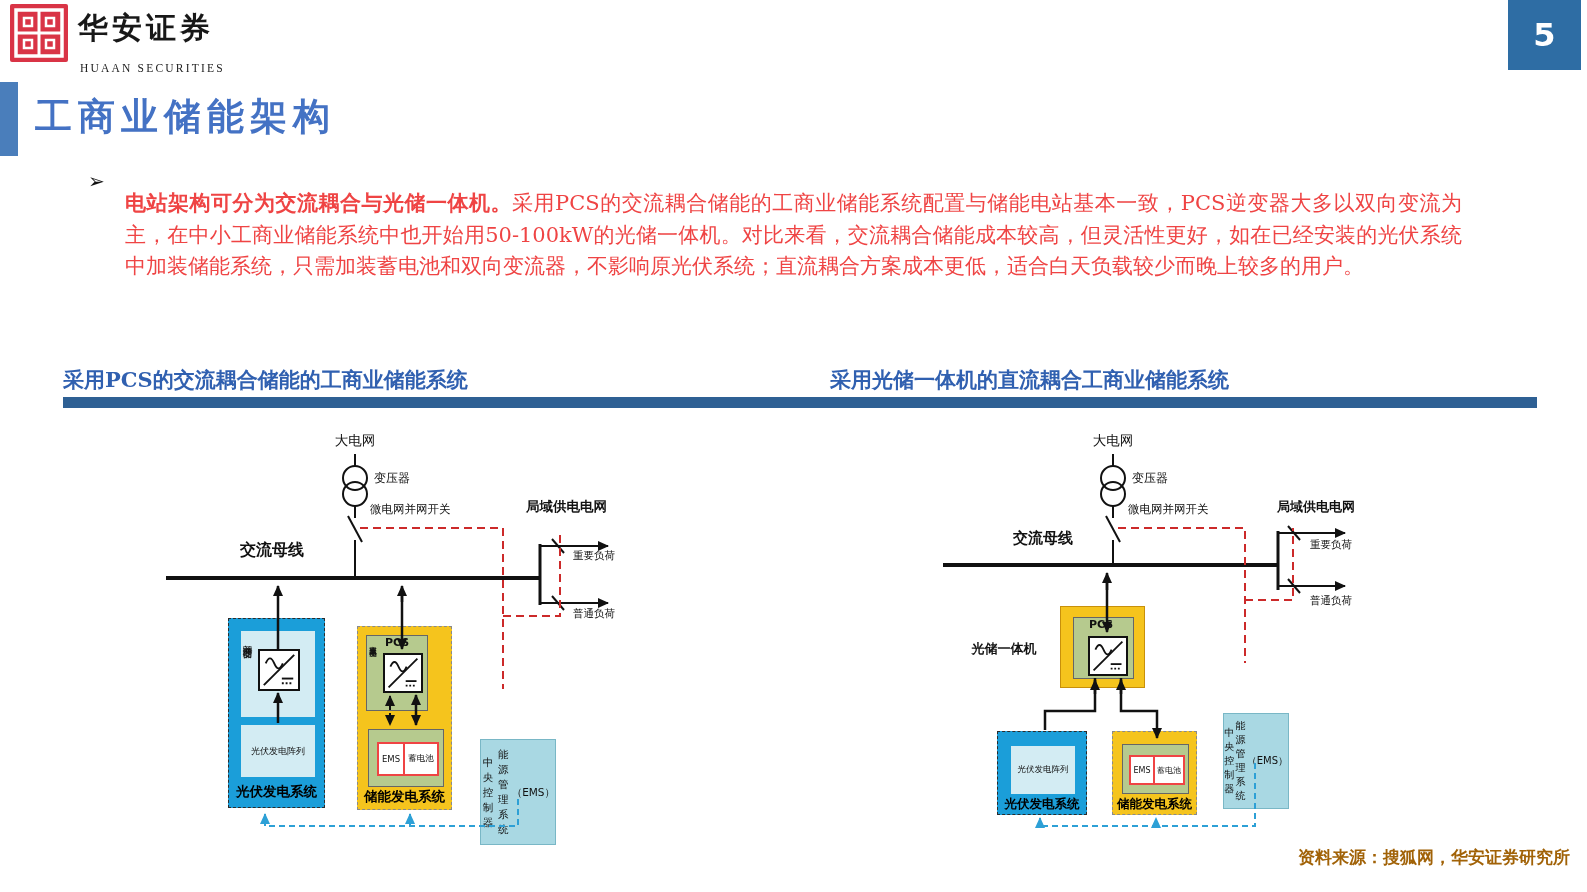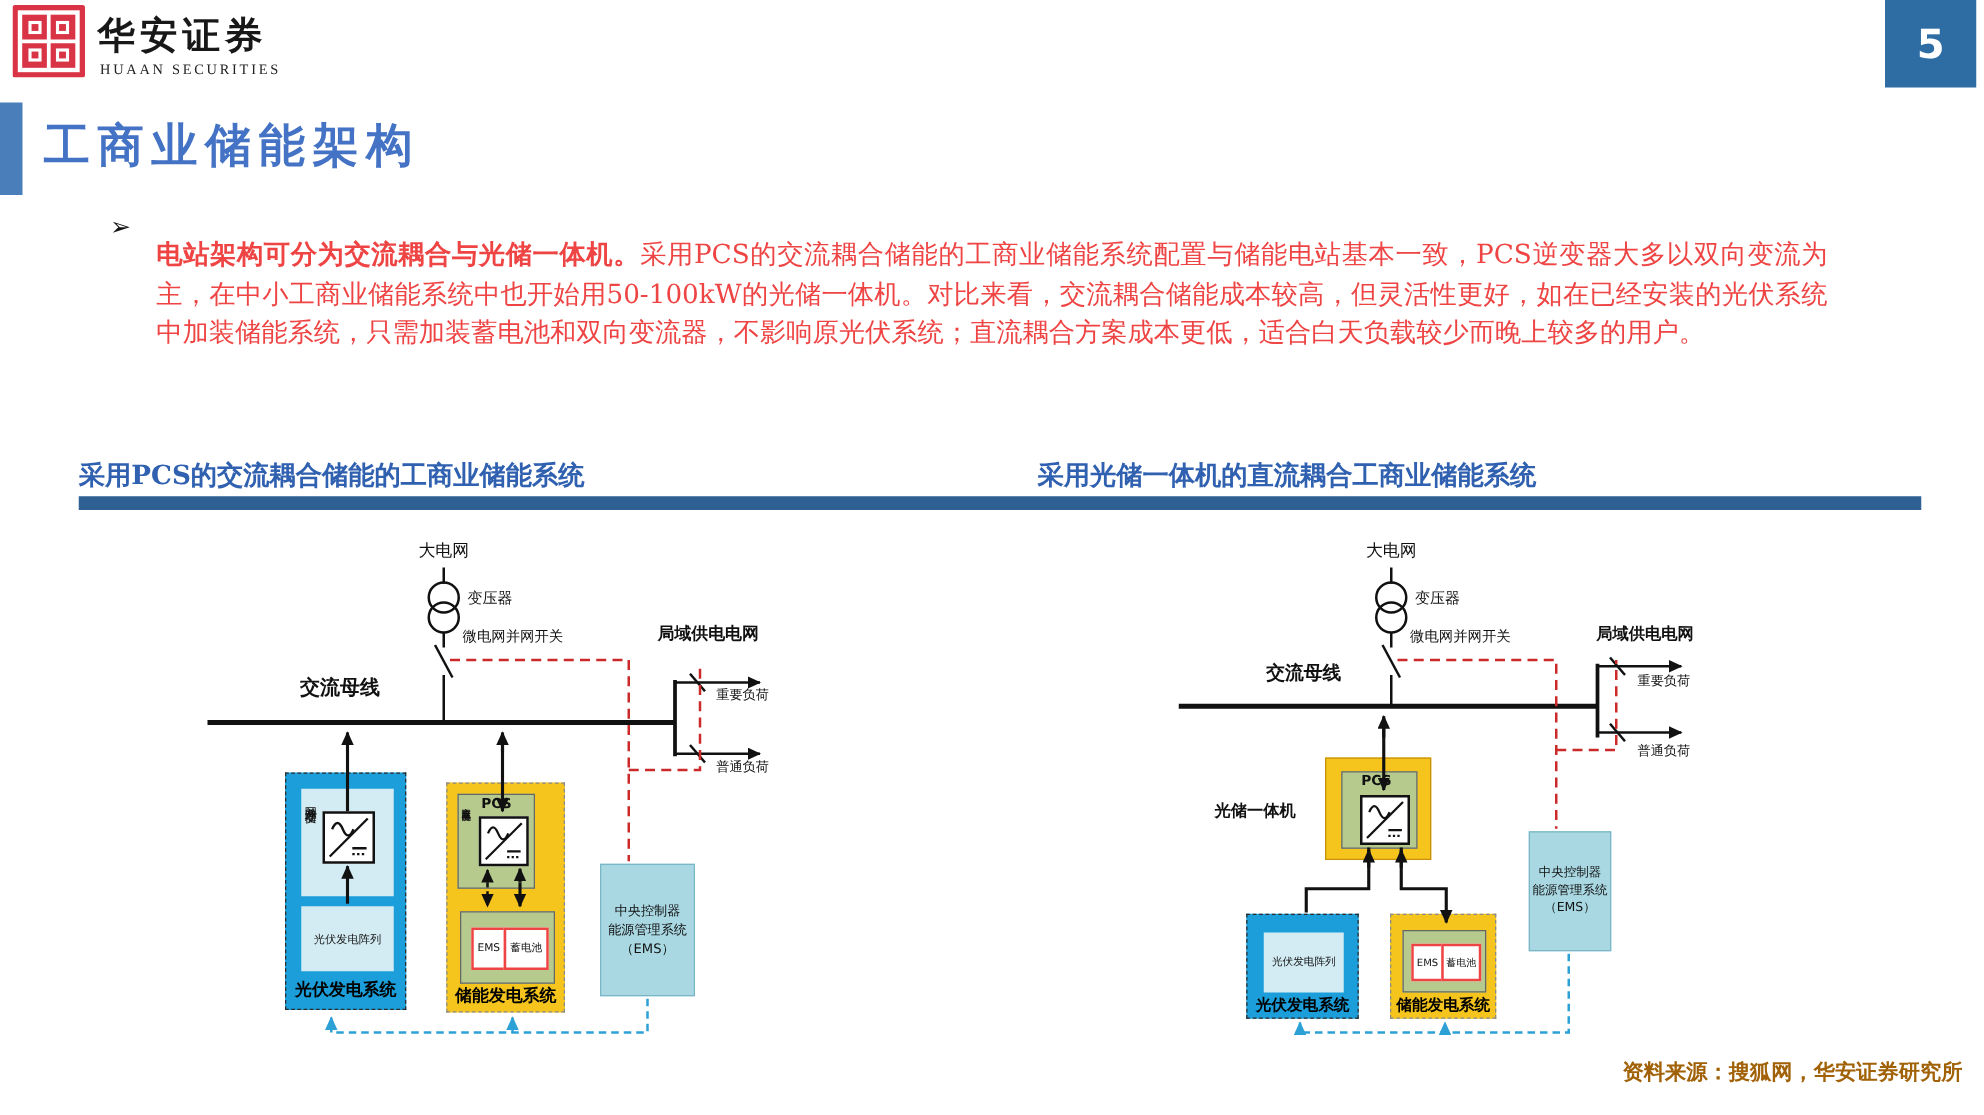--- a/index.html
+++ b/index.html
@@ -2,21 +2,21 @@
 <html><head>
 <meta charset="utf-8">
 <style>
   html,body{margin:0;padding:0;background:#fff;}
   .slide{position:relative;width:1587px;height:892px;background:#ffffff;overflow:hidden;
          font-family:"DejaVu Sans",sans-serif;color:#111;}
   
   .logo{position:absolute;left:10px;top:4px;width:58px;height:58px;}
   .brand-cn{position:absolute;left:78px;top:8px;font-family:"DejaVu Serif",serif;
             font-weight:bold;font-size:30px;color:#181818;letter-spacing:4px;}
-  .brand-en{position:absolute;left:80px;top:50px;font-family:"Liberation Serif",serif;
+  .brand-en{position:absolute;left:80px;top:62px;font-family:"Liberation Serif",serif;
             font-size:11.5px;letter-spacing:2.2px;color:#222;}
   .badge{position:absolute;left:1508px;top:0;width:73px;height:70px;background:#2e6da4;
          display:flex;align-items:center;justify-content:center;color:#fff;
          font-size:32px;font-weight:bold;}
   
   .accent{position:absolute;left:0;top:82px;width:18px;height:74px;background:#4a7ebb;}
   .title{position:absolute;left:35px;top:92px;font-family:"DejaVu Serif",serif;
          font-weight:bold;font-size:37px;color:#4472c4;letter-spacing:6px;}
   
   .bullet-mark{position:absolute;left:88px;top:169px;font-size:20px;color:#111;}
@@ -29,22 +29,22 @@
   .divider{position:absolute;left:63px;top:397px;width:1474px;height:11px;background:#2e6094;}
   
   .diagram{position:absolute;width:500px;height:412px;}
   .wires{position:absolute;left:0;top:0;width:500px;height:412px;z-index:2;pointer-events:none;}
   .box{position:absolute;box-sizing:border-box;z-index:1;}
   .pvbox{background:#1b9ed9;border:1.5px dashed #2b2b2b;}
   .stbox{background:#f5c41d;border:1.5px dashed #8a8a8a;}
   .stbox2{background:#f5c41d;border:1px solid #c8900a;}
   .greenin{position:absolute;background:#b6ca8e;border:1px solid #666;box-sizing:border-box;}
   .innerlight{position:absolute;background:#d3ecf3;}
-  .emsbox{background:#a9d8e3;border:1px solid #79b7c6;display:flex;flex-direction:column;
-          align-items:center;justify-content:center;text-align:center;}
+  .emsbox{background:#a9d8e3;border:1px solid #79b7c6;display:flex;
+          align-items:center;justify-content:center;text-align:center;margin-top:48px;}
   .emsbox span{display:block;}
   .inv-icon{position:absolute;background:#fff;border:2px solid #111;box-sizing:border-box;}
   .wbox{position:absolute;background:#fff;border:2px solid #ef4444;box-sizing:border-box;
         display:flex;align-items:center;justify-content:center;}
   .lbl{position:absolute;white-space:nowrap;color:#111;z-index:3;}
   .vlbl{position:absolute;writing-mode:vertical-rl;text-orientation:upright;color:#111;
         letter-spacing:1px;line-height:1;}
   .botlbl{position:absolute;left:0;width:100%;text-align:center;font-weight:bold;color:#000;}
   
   .source{position:absolute;right:17px;top:846px;font-family:"DejaVu Serif",serif;

